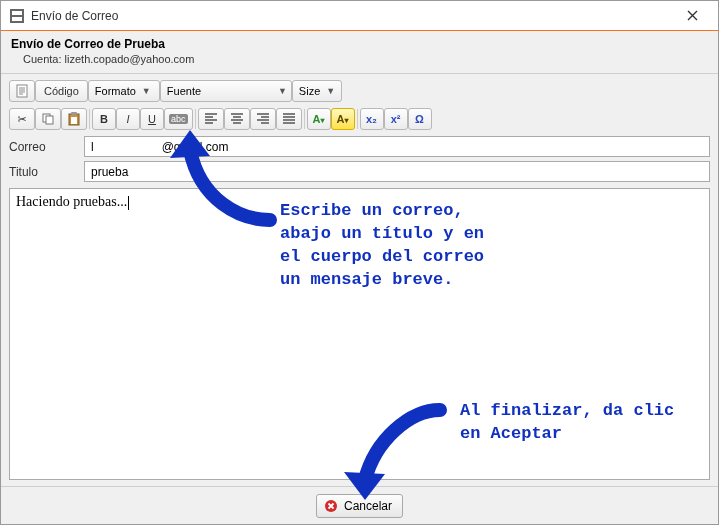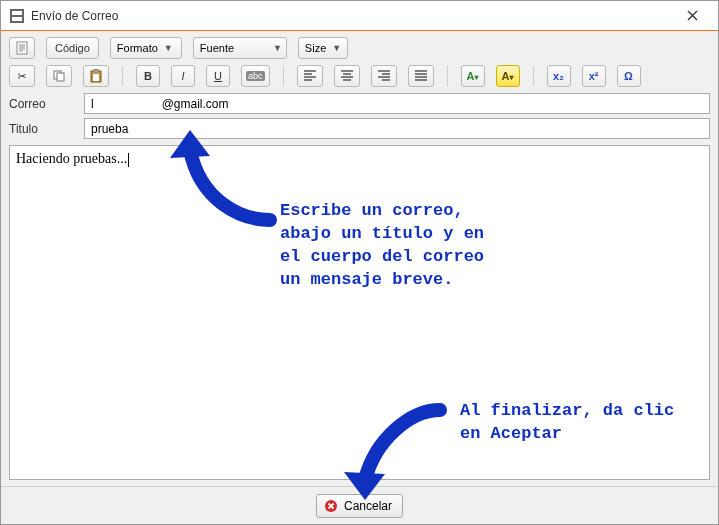--- a/index.html
+++ b/index.html
@@ -55,21 +55,21 @@
     flex: 1;
     display:flex;
     flex-direction:column;
     padding: 6px 8px 6px 8px;
     gap: 4px;
     background:#f0f0f0;
   }
 
   .toolbar {
     display:flex;
-    gap:11px;
+    gap:0;
     align-items:center;
     flex-wrap: wrap;
     margin-bottom:2px;
   }
   .tb-btn {
     height: 22px;
     min-width: 24px;
     border: 1px solid #b8b8b8;
     background: linear-gradient(#fdfdfd,#ececec);
     border-radius: 3px;
@@ -186,40 +186,44 @@
         </svg>
     </span>
     <span class="title">Envío de Correo</span>
     <div class="close">
       <svg width="11" height="11" viewBox="0 0 11 11">
           <path d="M1 1 L10 10 M10 1 L1 10" stroke="#333" stroke-width="1.4"></path>
         </svg>
     </div>
   </div>
 
+  <div class="subheader">
+    <div class="sh-title">Envío de Correo de Prueba</div>
+    <div class="sh-account">Cuenta: lizeth.copado@yahoo.com</div>
+  </div>
 
   <div class="content">
 
     <div class="toolbar">
       <div class="tb-btn">
         <span class="ico">
           <svg width="12" height="14" viewBox="0 0 12 14">
               <rect x="1" y="1" width="10" height="12" fill="#fff" stroke="#888"></rect>
               <path d="M3 4h6M3 6h6M3 8h6M3 10h4" stroke="#888"></path>
             </svg>
         </span>
       </div>
       <div class="tb-btn text">
         <span>Código</span>
       </div>
       <div class="tb-select" style="width:72px">
         <span>Formato</span>
         <span class="caret">▼</span>
       </div>
-      <div class="tb-select" style="width:94px">
+      <div class="tb-select" style="width:132px">
         <span>Fuente</span>
         <span class="caret" style="margin-left:auto">▼</span>
       </div>
       <div class="tb-select" style="width:50px">
         <span>Size</span>
         <span class="caret">▼</span>
       </div>
     </div>
 
     <div class="toolbar toolbar-row2">

